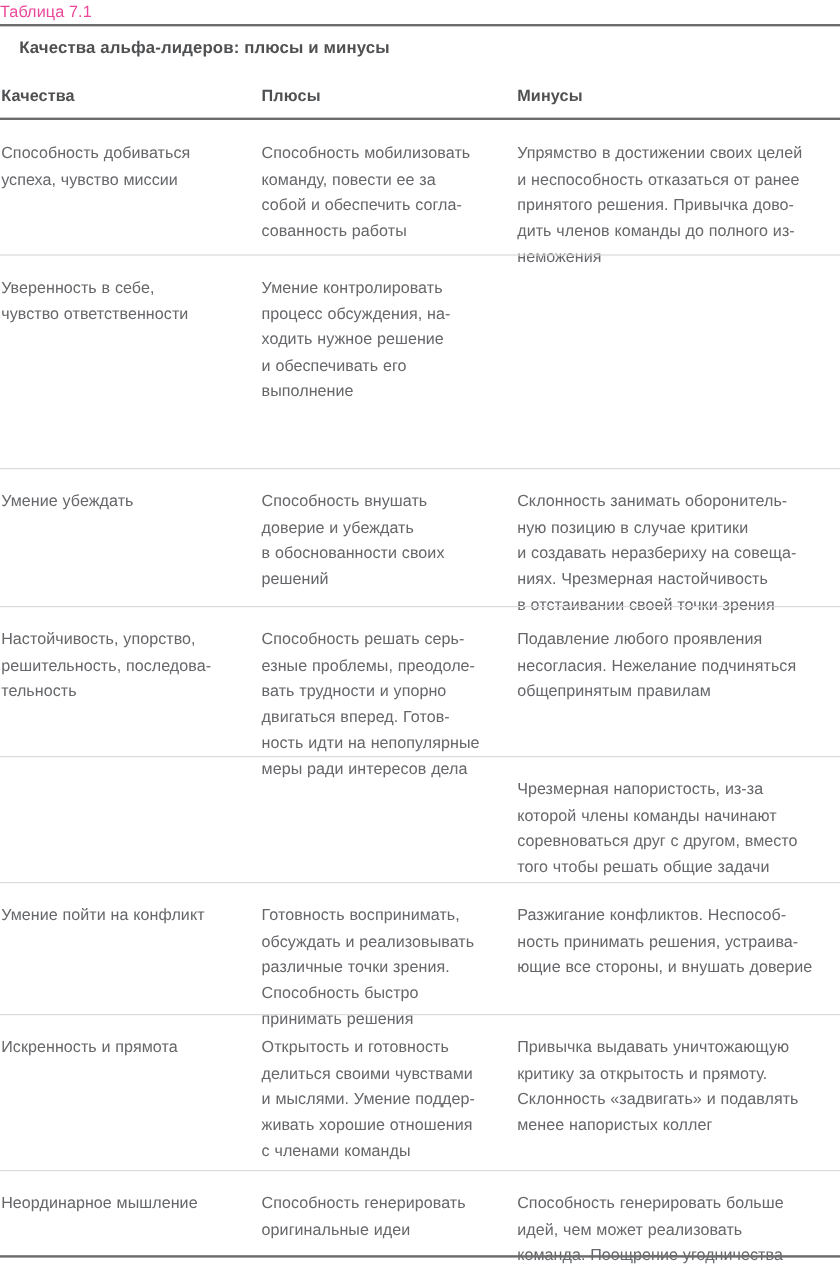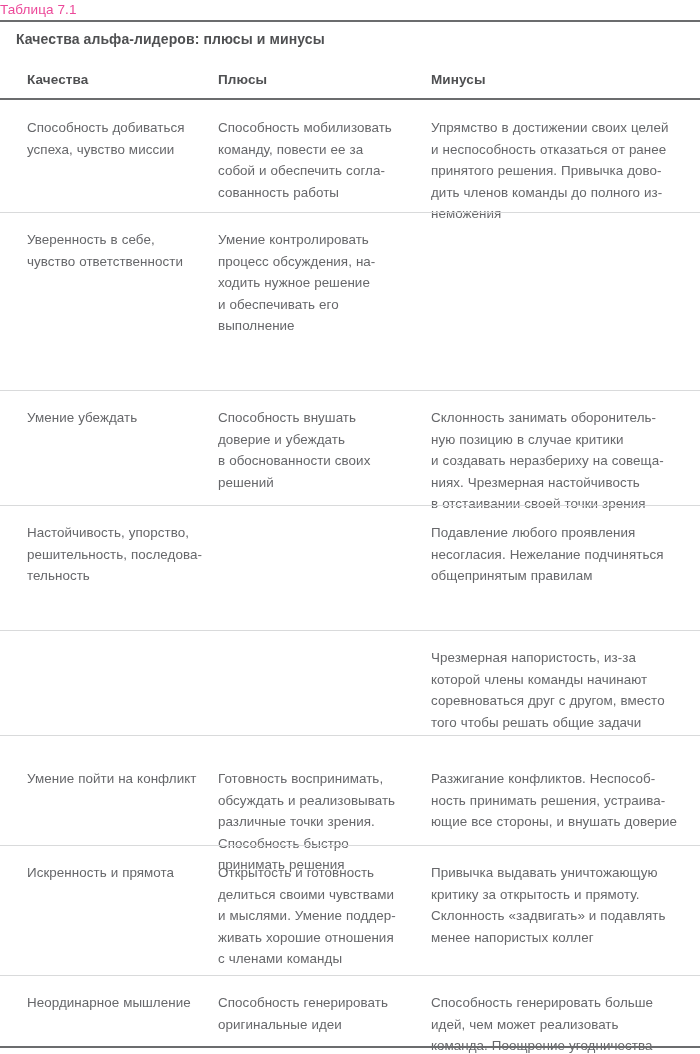--- a/index.html
+++ b/index.html
@@ -61,21 +61,21 @@
     width: 700px;
     font-size: 14px;
     line-height: 24px;
     font-weight: bold;
     color: #4f5052;
     letter-spacing: 0.1px;
     white-space: nowrap;
   }
 
   
-  .col-1 { left: 1px;   width: 208px; padding-left: 26px; }
+  .col-1 { left: 1px;   width: 208px; }
   .col-2 { left: 218px; width: 205px; }
   .col-3 { left: 431px; width: 266px; }
 
   .head-cell {
     position: absolute;
     top: 71px;
     font-size: 13.5px;
     line-height: 18px;
     font-weight: bold;
     color: #4f5052;
@@ -152,33 +152,39 @@
 ную позицию в случае критики
 и создавать неразбериху на совеща-
 ниях. Чрезмерная настойчивость
 в отстаивании своей точки зрения</div>
       </div>
       <div class="rule-row" style="top: 505px;"></div>
       <div class="row" style="top: 522px; height: 108px;">
         <div class="cell col-1">Настойчивость, упорство,
 решительность, последова-
 тельность</div>
+        <div class="cell col-2">Способность решать серь-
+езные проблемы, преодоле-
+вать трудности и упорно
+двигаться вперед. Готов-
+ность идти на непопулярные
+меры ради интересов дела</div>
         <div class="cell col-3">Подавление любого проявления
 несогласия. Нежелание подчиняться
 общепринятым правилам</div>
       </div>
       <div class="rule-row" style="top: 630px;"></div>
       <div class="row" style="top: 647px; height: 88px;">
         <div class="cell col-3">Чрезмерная напористость, из-за
 которой члены команды начинают
 соревноваться друг с другом, вместо
 того чтобы решать общие задачи</div>
       </div>
       <div class="rule-row" style="top: 735px;"></div>
-      <div class="row" style="top: 752px; height: 93px; margin-top: 16px;">
+      <div class="row" style="top: 752px; height: 93px;">
         <div class="cell col-1">Умение пойти на конфликт</div>
         <div class="cell col-2">Готовность воспринимать,
 обсуждать и реализовывать
 различные точки зрения.
 Способность быстро
 принимать решения</div>
         <div class="cell col-3">Разжигание конфликтов. Неспособ-
 ность принимать решения, устраива-
 ющие все стороны, и внушать доверие</div>
       </div>

